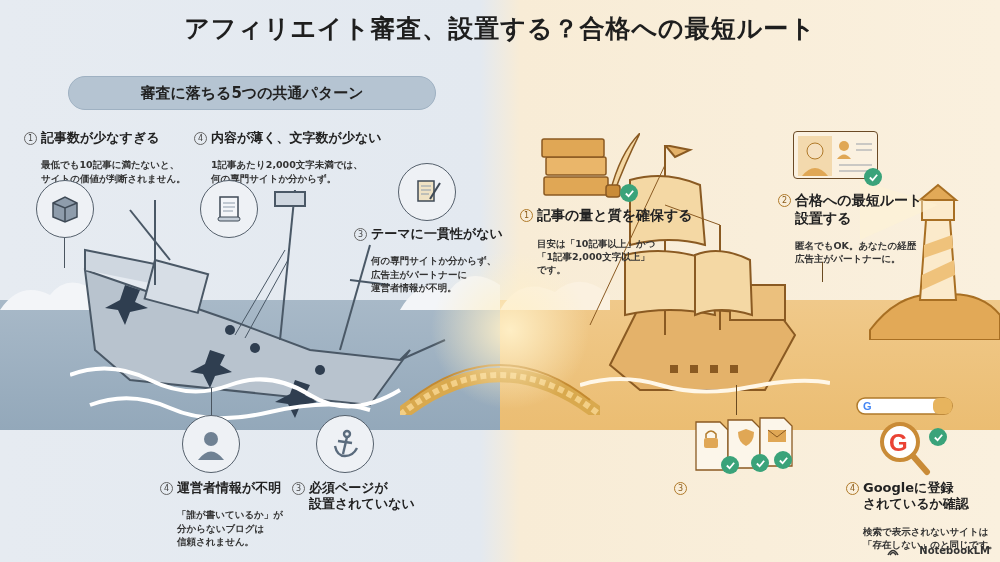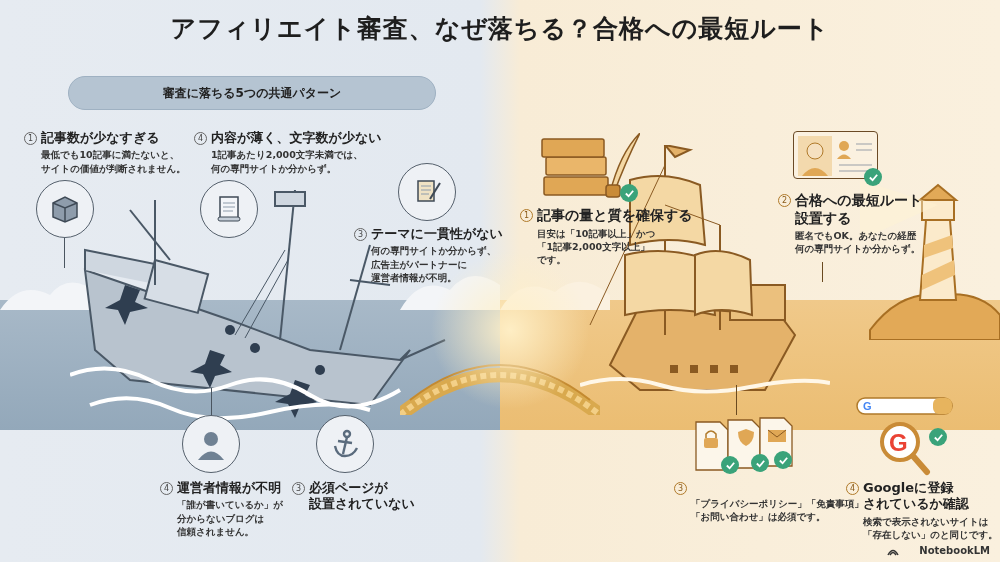--- a/index.html
+++ b/index.html
@@ -23,35 +23,35 @@
     position: absolute; left: 430px; top: 250px; width: 160px; height: 160px;
     border-radius: 50%;
     background: radial-gradient(circle, rgba(255,240,200,0.95) 0%, rgba(255,240,200,0) 70%);
   }
   .title {
     position: absolute; left: 0; top: 12px; width: 1000px; text-align: center;
     font-size: 25px; font-weight: bold; color: #1e1e1e; letter-spacing: 1px;
   }
   .pill {
     position: absolute; top: 76px; height: 34px; border-radius: 17px;
-    font-size: 12px; font-weight: bold; display: flex; align-items: center; justify-content: center;
+    font-size: 15px; font-weight: bold; display: flex; align-items: center; justify-content: center;
     color: #222;
   }
   .pill.left { left: 68px; width: 368px; background: #b5c4d2; border: 1px solid #9fb1c2; }
   .pill.right { left: 578px; width: 315px; background: #e7b45e; border: 1px solid #d9a24a; }
 
   .item { position: absolute; }
   .item .head { font-size: 13px; font-weight: bold; color: #222; line-height: 1.25; display: flex; gap: 4px; }
   .item .num {
     display: inline-flex; width: 13px; height: 13px; border: 1px solid #666; border-radius: 50%;
     font-size: 8px; align-items: center; justify-content: center; font-weight: normal; color: #444;
     flex-shrink: 0; margin-top: 2px;
   }
   .item.r .num { border-color: #b07a2a; color: #8a5a18; }
-  .item .desc { font-size: 9.5px; font-weight: bold; color: #333; line-height: 1.4; margin-left: 17px; margin-top: 2px; white-space: pre-line; }
+  .item .desc { font-size: 9.5px; font-weight: bold; color: #333; line-height: 1.4; margin-left: 17px; margin-top: 12px; white-space: pre-line; }
   .item.big .head { font-size: 14px; }
 
   .icon-circle {
     position: absolute; width: 58px; height: 58px; border-radius: 50%;
     background: #eef1f5; border: 1.5px solid #55606c;
     display: flex; align-items: center; justify-content: center;
   }
   .leader { position: absolute; background: #4a5560; width: 1px; }
   .leader-r { position: absolute; background: #6a4a20; width: 1px; }
 
@@ -143,21 +143,21 @@
   <svg style="position:absolute;left:860px;top:180px" width="140" height="160" viewBox="0 0 140 160">
     <path d="M10,150 Q40,110 80,115 Q120,110 140,135 L140,160 L10,160 Z" fill="#e2a957" stroke="#a86f23" stroke-width="2"></path>
     <path d="M60,120 L66,40 L90,40 L96,120 Z" fill="#fbeacb" stroke="#a86f23" stroke-width="2"></path>
     <path d="M62,95 L94,80 L95,95 L62,110 Z" fill="#efc27b"></path>
     <path d="M64,65 L92,55 L93,68 L64,78 Z" fill="#efc27b"></path>
     <rect x="62" y="20" width="32" height="20" fill="#fbeacb" stroke="#a86f23" stroke-width="2"></rect>
     <path d="M60,20 L78,5 L96,20 Z" fill="#e2a957" stroke="#a86f23" stroke-width="2"></path>
     <path d="M78,25 L0,0 L0,60 Z" fill="rgba(255,245,210,0.45)"></path>
   </svg>
 
-  <div class="title">アフィリエイト審査、なぜ落ちる？合格への最短ルート</div>
+  <div class="title">アフィリエイト審査、設置する？合格への最短ルート</div>
   <div class="pill left">審査に落ちる5つの共通パターン</div>
 
   <div class="item" style="left:24px;top:130px">
     <div class="head">
         <span class="num">1</span>
         <span>記事数が少なすぎる</span>
       </div>
     <div class="desc">最低でも10記事に満たないと、
 サイトの価値が判断されません。</div>
   </div>
@@ -272,21 +272,21 @@
   <div class="check" style="left:864px;top:168px">
       <svg viewBox="0 0 12 12">
         <path d="M2,6 L5,9 L10,3" stroke="#fff" stroke-width="2" fill="none"></path>
       </svg>
     </div>
 
   <div class="item r big" style="left:778px;top:192px">
     <div class="head" style="white-space:pre-line"><span class="num">2</span><span>合格への最短ルート
 設置する</span></div>
     <div class="desc">匿名でもOK。あなたの経歴
-何の専門サイトか分からず。</div>
+広告主がパートナーに。</div>
   </div>
   <div class="leader-r" style="left:822px;top:262px;height:20px"></div>
 
   <div class="leader-r" style="left:736px;top:385px;height:30px"></div>
   <div style="position:absolute;left:690px;top:412px">
     <svg width="110" height="62" viewBox="0 0 110 62">
       <g stroke="#8a5a22" stroke-width="1.3" fill="#fcf6ea">
         <path d="M6,10 H30 L38,18 V58 H6 Z"></path>
           <path d="M38,8 H62 L70,16 V56 H38 Z"></path>
           <path d="M70,6 H94 L102,14 V54 H70 Z"></path>
@@ -309,22 +309,20 @@
       </svg>
     </div>
   <div class="check" style="left:774px;top:451px">
       <svg viewBox="0 0 12 12">
         <path d="M2,6 L5,9 L10,3" stroke="#fff" stroke-width="2" fill="none"></path>
       </svg>
     </div>
 
   <div class="item r" style="left:674px;top:480px">
     <div class="head" style="white-space:pre-line"><span class="num">3</span></div>
-    <div class="desc">「プライバシーポリシー」「免責事項」
-「お問い合わせ」は必須です。</div>
   </div>
 
   <div style="position:absolute;left:855px;top:396px">
     <svg width="100" height="80" viewBox="0 0 100 80">
       <rect x="2" y="2" width="95" height="16" rx="8" fill="#fff" stroke="#b07a2a" stroke-width="1.5"></rect>
       <rect x="78" y="2" width="19" height="16" rx="6" fill="#e7b45e"></rect>
       <text x="8" y="14" font-size="11" font-weight="bold" fill="#4285f4" font-family="Liberation Sans, sans-serif">G</text>
       <circle cx="45" cy="46" r="18" fill="#fff" stroke="#c98b37" stroke-width="4"></circle>
       <text x="34" y="55" font-size="24" font-weight="bold" fill="#ea4335" font-family="Liberation Sans, sans-serif">G</text>
       <line x1="58" y1="60" x2="72" y2="76" stroke="#c98b37" stroke-width="6" stroke-linecap="round"></line>

